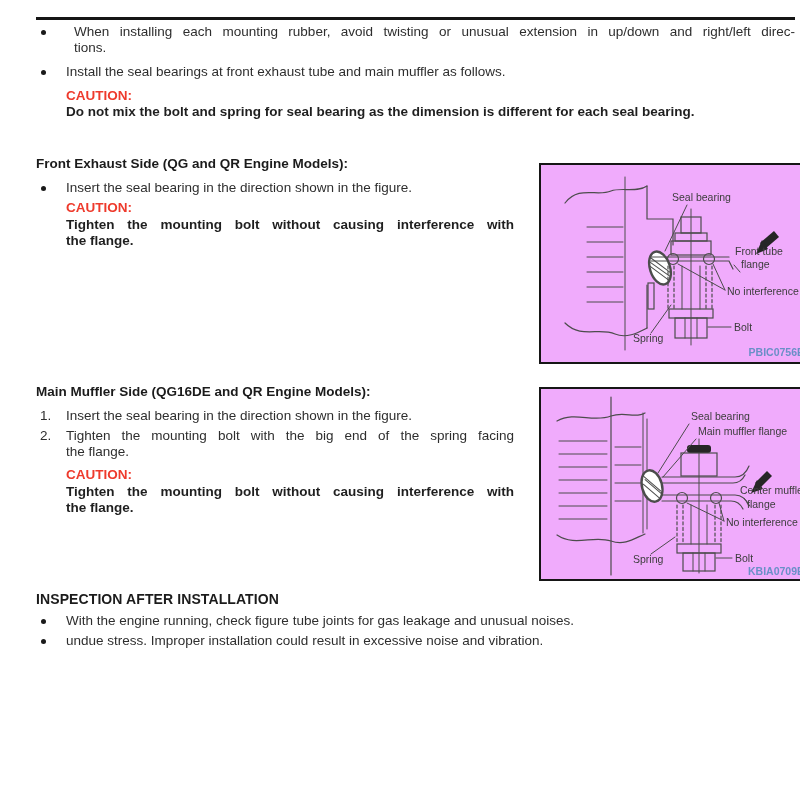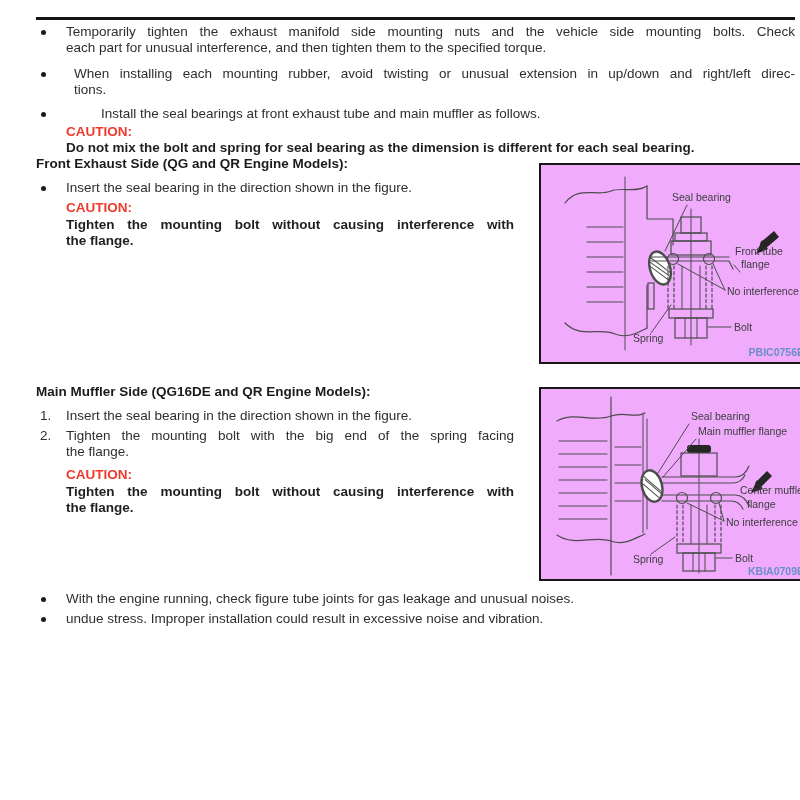--- a/index.html
+++ b/index.html
@@ -15,47 +15,40 @@
   .dot{flex:none;width:5px;height:5px;border-radius:50%;background:#1a1a1a;margin:6px 0 0 5px;}
   .li-text{margin-left:20px;flex:1;min-width:0;}
   .num{flex:none;width:30px;padding-left:4px;box-sizing:border-box;}
   .step-text{flex:1;min-width:0;}
   .caution-label{color:#ee3a2c;font-weight:bold;line-height:16px;}
   .caution-text{font-weight:bold;color:#1f1f1f;}
   .indent30{margin-left:30px;}
   .section-heading{font-weight:bold;color:#1b1b1b;line-height:16px;white-space:nowrap;}
   .big-heading{font-size:14px;letter-spacing:.1px;}
   .mb10{margin-bottom:10px;} .mb8{margin-bottom:8px;gap:8px;} .mb7{margin-bottom:7px;}
-  .mb6{margin-bottom:6px;} .mb4{margin-bottom:4px;} .mb2{margin-bottom:2px;gap:35px;} .mb1{margin-bottom:1px;}
+  .mb6{margin-bottom:6px;} .mb4{margin-bottom:4px;} .mb2{margin-bottom:8px;} .mb1{margin-bottom:1px;}
   .figure{position:absolute;left:539px;width:274px;border:2.5px solid #161616;background:#f0abfc;box-sizing:border-box;}
   .figure svg{display:block;}
   .diag line,.diag path,.diag rect,.diag circle,.diag ellipse{stroke:#4c4c4c;fill:none;stroke-width:1.2;stroke-linecap:round;}
   .diag .thin{stroke-width:1;}
   .diag .thick{stroke-width:2.4;}
   .diag .dash{stroke-dasharray:3,2.6;}
   .diag .fill-dark{fill:#262626;stroke:none;}
   .diag .white{fill:#ffffff;}
   .diag text{fill:#3c3c3c;font-size:10.5px;stroke:none;font-family:"Liberation Sans",sans-serif;}
   .diag .fig-id{fill:#6a8fc7;font-weight:bold;}
 </style>
 </head>
 <body>
 
 <div class="page">
 
   <div class="top-rule"></div>
 
   <section class="abs" style="left:36px;top:24px;width:759px;">
-    <div class="bullet-item mb10">
-      <span class="dot"></span>
-      <div class="li-text">
-        <div class="ln stretch">Temporarily tighten the exhaust manifold side mounting nuts and the vehicle side mounting bolts. Check</div>
-        <div class="ln">each part for unusual interference, and then tighten them to the specified torque.</div>
-      </div>
-    </div>
     <div class="bullet-item mb8">
       <span class="dot"></span>
       <div class="li-text">
         <div class="ln stretch">When installing each mounting rubber, avoid twisting or unusual extension in up/down and right/left direc-</div>
         <div class="ln">tions.</div>
       </div>
     </div>
     <div class="bullet-item mb2">
       <span class="dot"></span>
       <div class="li-text">
@@ -204,20 +197,21 @@
         <path class="thin" d="M110,165 L134,148"></path>
         <text x="92" y="174">Spring</text>
         <path class="thin" d="M191,169 L175,169"></path>
         <text x="194" y="173">Bolt</text>
         <text class="fig-id" x="263" y="186" text-anchor="end">KBIA0709E</text>
       </g>
     </svg>
   </div>
 
   <section class="abs" style="left:36px;top:591px;width:759px;">
+    <div class="section-heading big-heading mb6">INSPECTION AFTER INSTALLATION</div>
     <div class="bullet-item mb4">
       <span class="dot"></span>
       <div class="li-text">
         <div class="ln">With the engine running, check figure tube joints for gas leakage and unusual noises.</div>
       </div>
     </div>
     <div class="bullet-item">
       <span class="dot"></span>
       <div class="li-text">
         <div class="ln">undue stress. Improper installation could result in excessive noise and vibration.</div>

